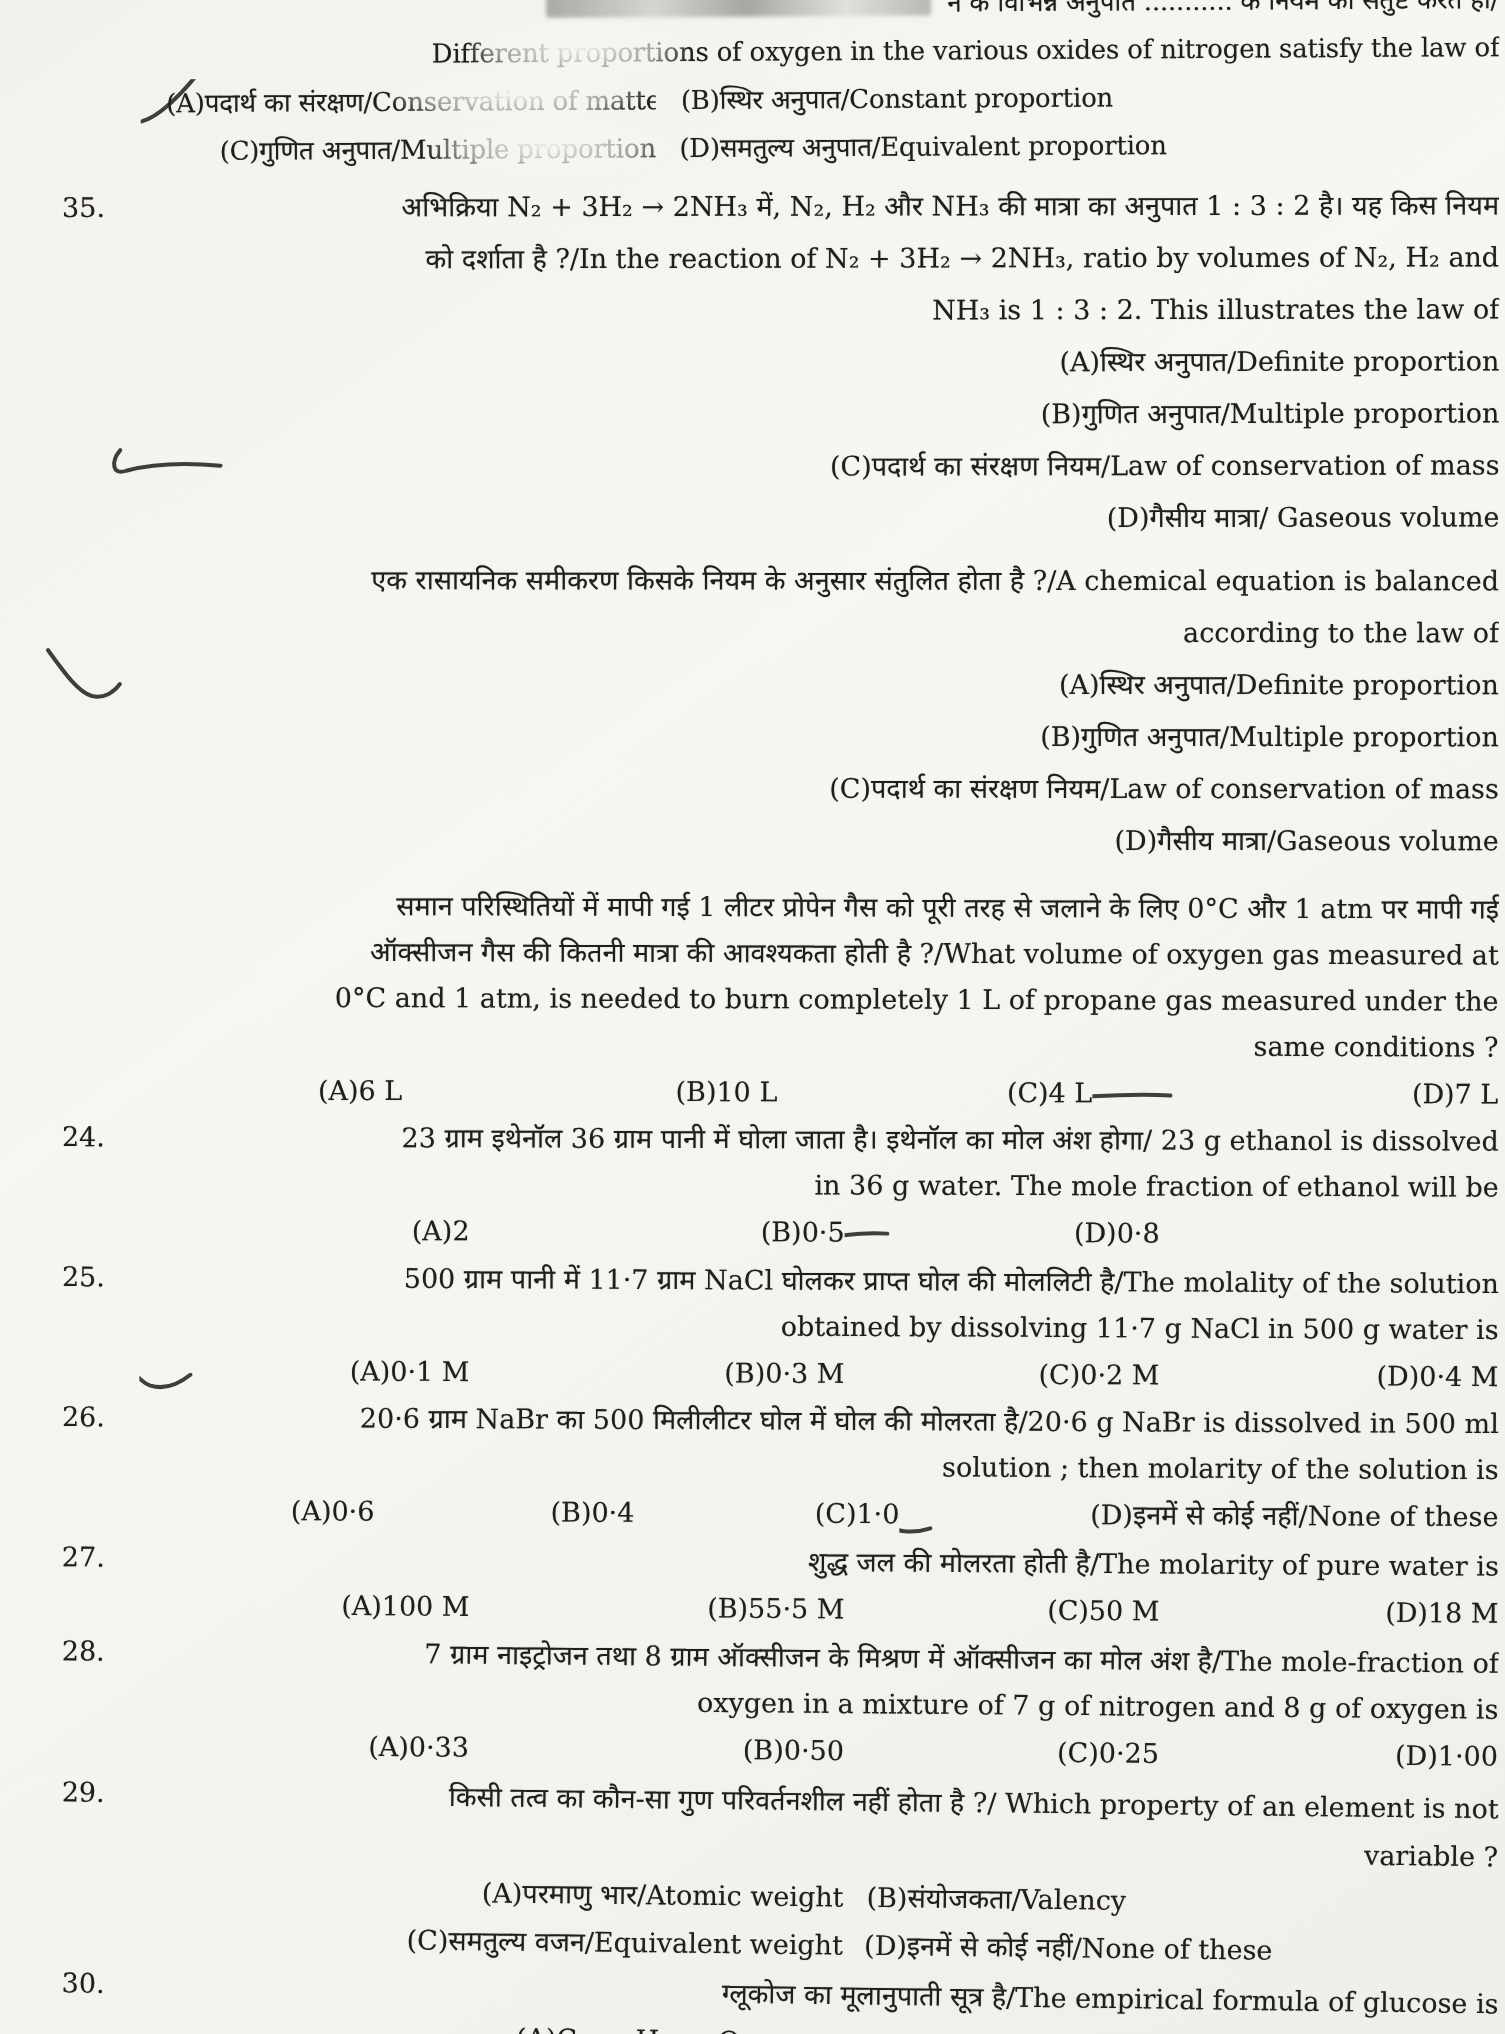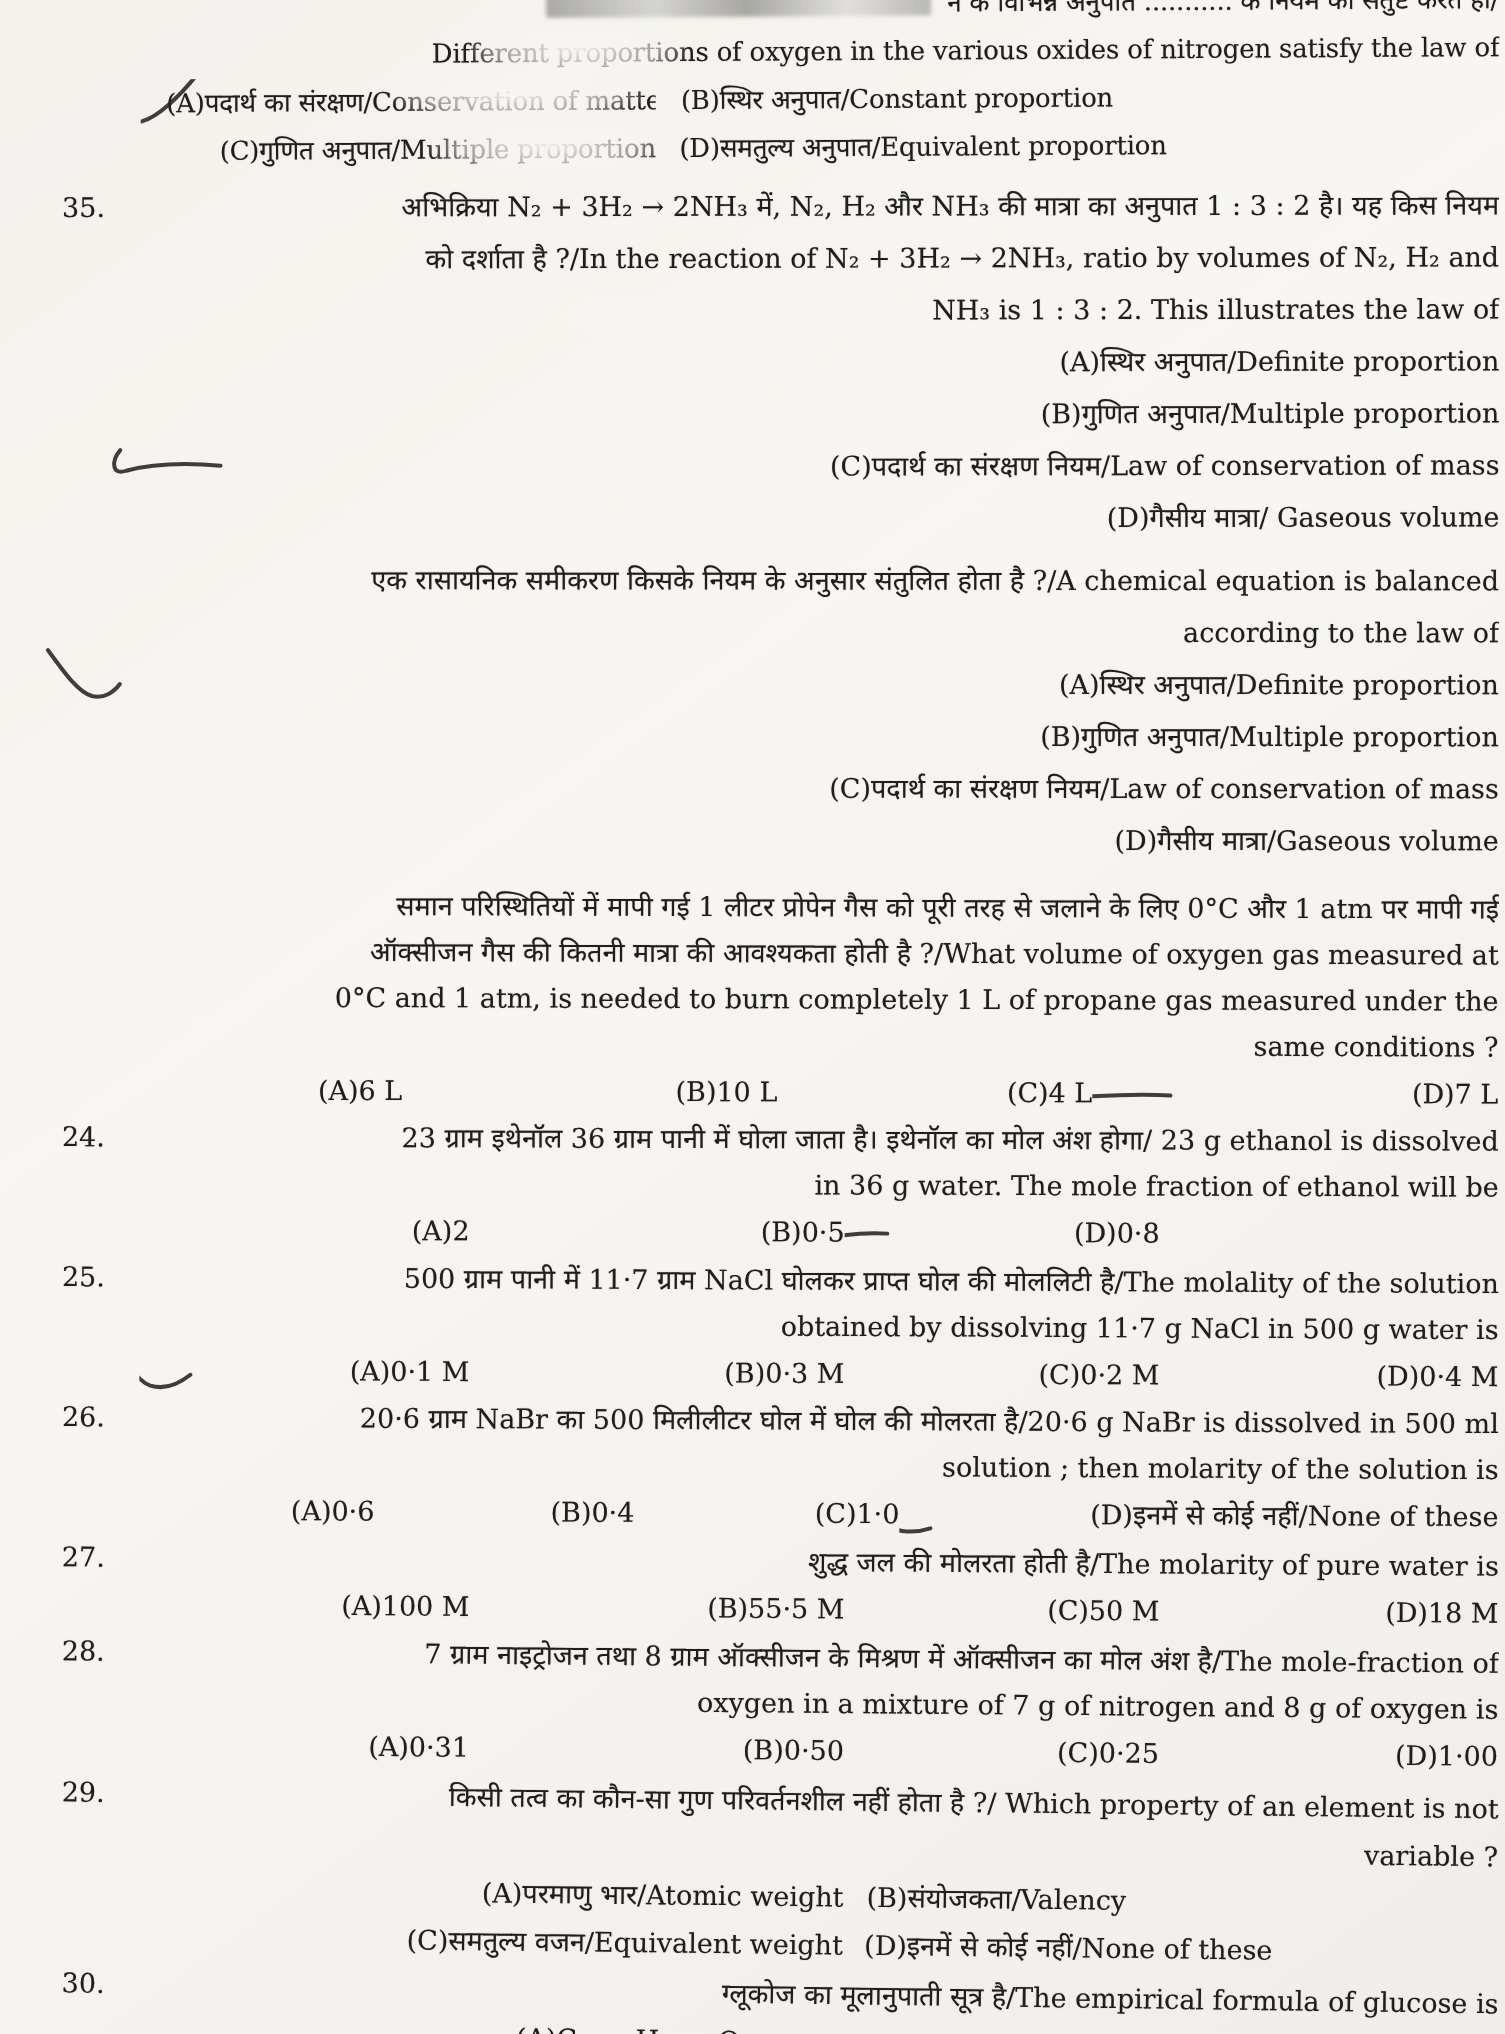--- a/index.html
+++ b/index.html
@@ -289,21 +289,21 @@
       </div>
     </div>
 
     <div class="q q28 t5">
       <div class="qnum">28.</div>
       <div class="qbody">
         <div class="qline">7 ग्राम नाइट्रोजन तथा 8 ग्राम ऑक्सीजन के मिश्रण में ऑक्सीजन का मोल अंश है/The mole-fraction of</div>
         <div class="qline">oxygen in a mixture of 7 g of nitrogen and 8 g of oxygen is</div>
         <div class="opts row">
           <div class="opt">
-            <span class="olabel">(A)</span><span>0·31</span>
+            <span class="olabel">(A)</span><span>0·33</span>
           </div>
           <div class="opt">
             <span class="olabel">(B)</span><span>0·50</span>
           </div>
           <div class="opt">
             <span class="olabel">(C)</span><span>0·25</span>
           </div>
           <div class="opt">
             <span class="olabel">(D)</span><span>1·00</span>
           </div>

